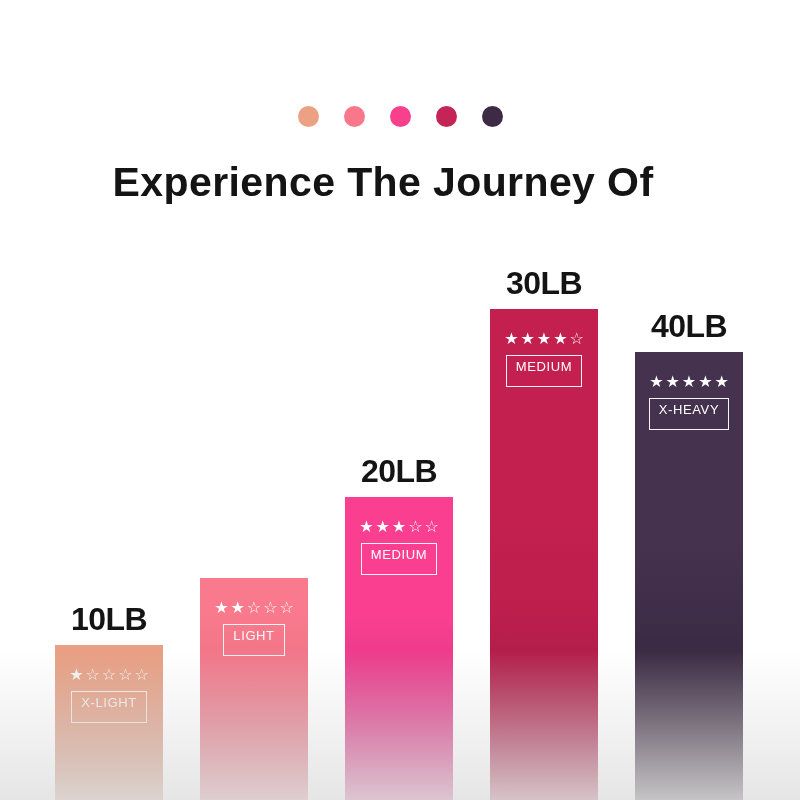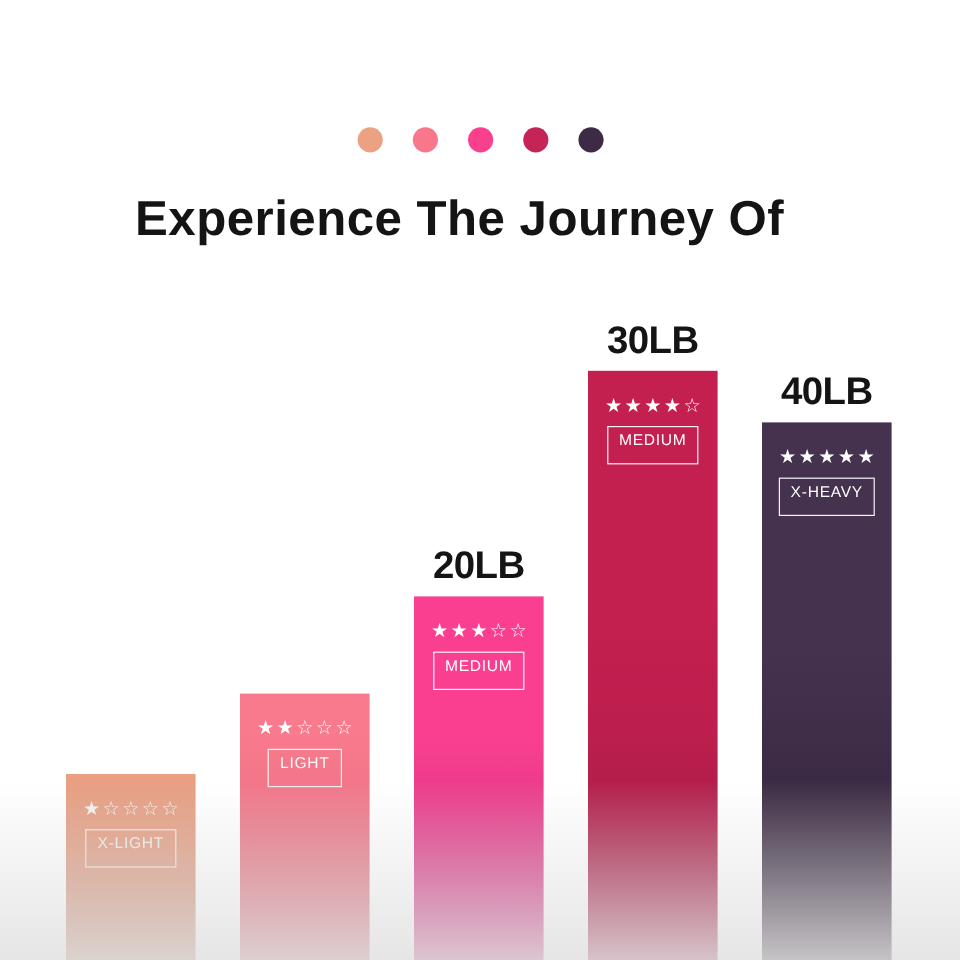--- a/index.html
+++ b/index.html
@@ -150,20 +150,21 @@
       <div class="dot" style="background: rgb(196, 36, 86);"></div>
       <div class="dot" style="background: rgb(61, 43, 70);"></div>
     </div>
 
   <div id="headline">
     <span class="line">Experience The Journey Of</span>
   </div>
 
   <div id="chart">
       <div class="bar-col" style="left: 55px; width: 108px; height: 155px;">
+        <div class="bar-value">10LB</div>
         <div class="bar" style="background: linear-gradient(rgb(240, 164, 134) 0%, rgb(240, 164, 134) 42%, rgb(224, 154, 124) 100%);">
           <div class="bar-inner">
             <div class="stars">
               <span>★</span>
               <span>☆</span>
               <span>☆</span>
               <span>☆</span>
               <span>☆</span>
             </div>
             <div class="tier-badge">X-LIGHT</div>

